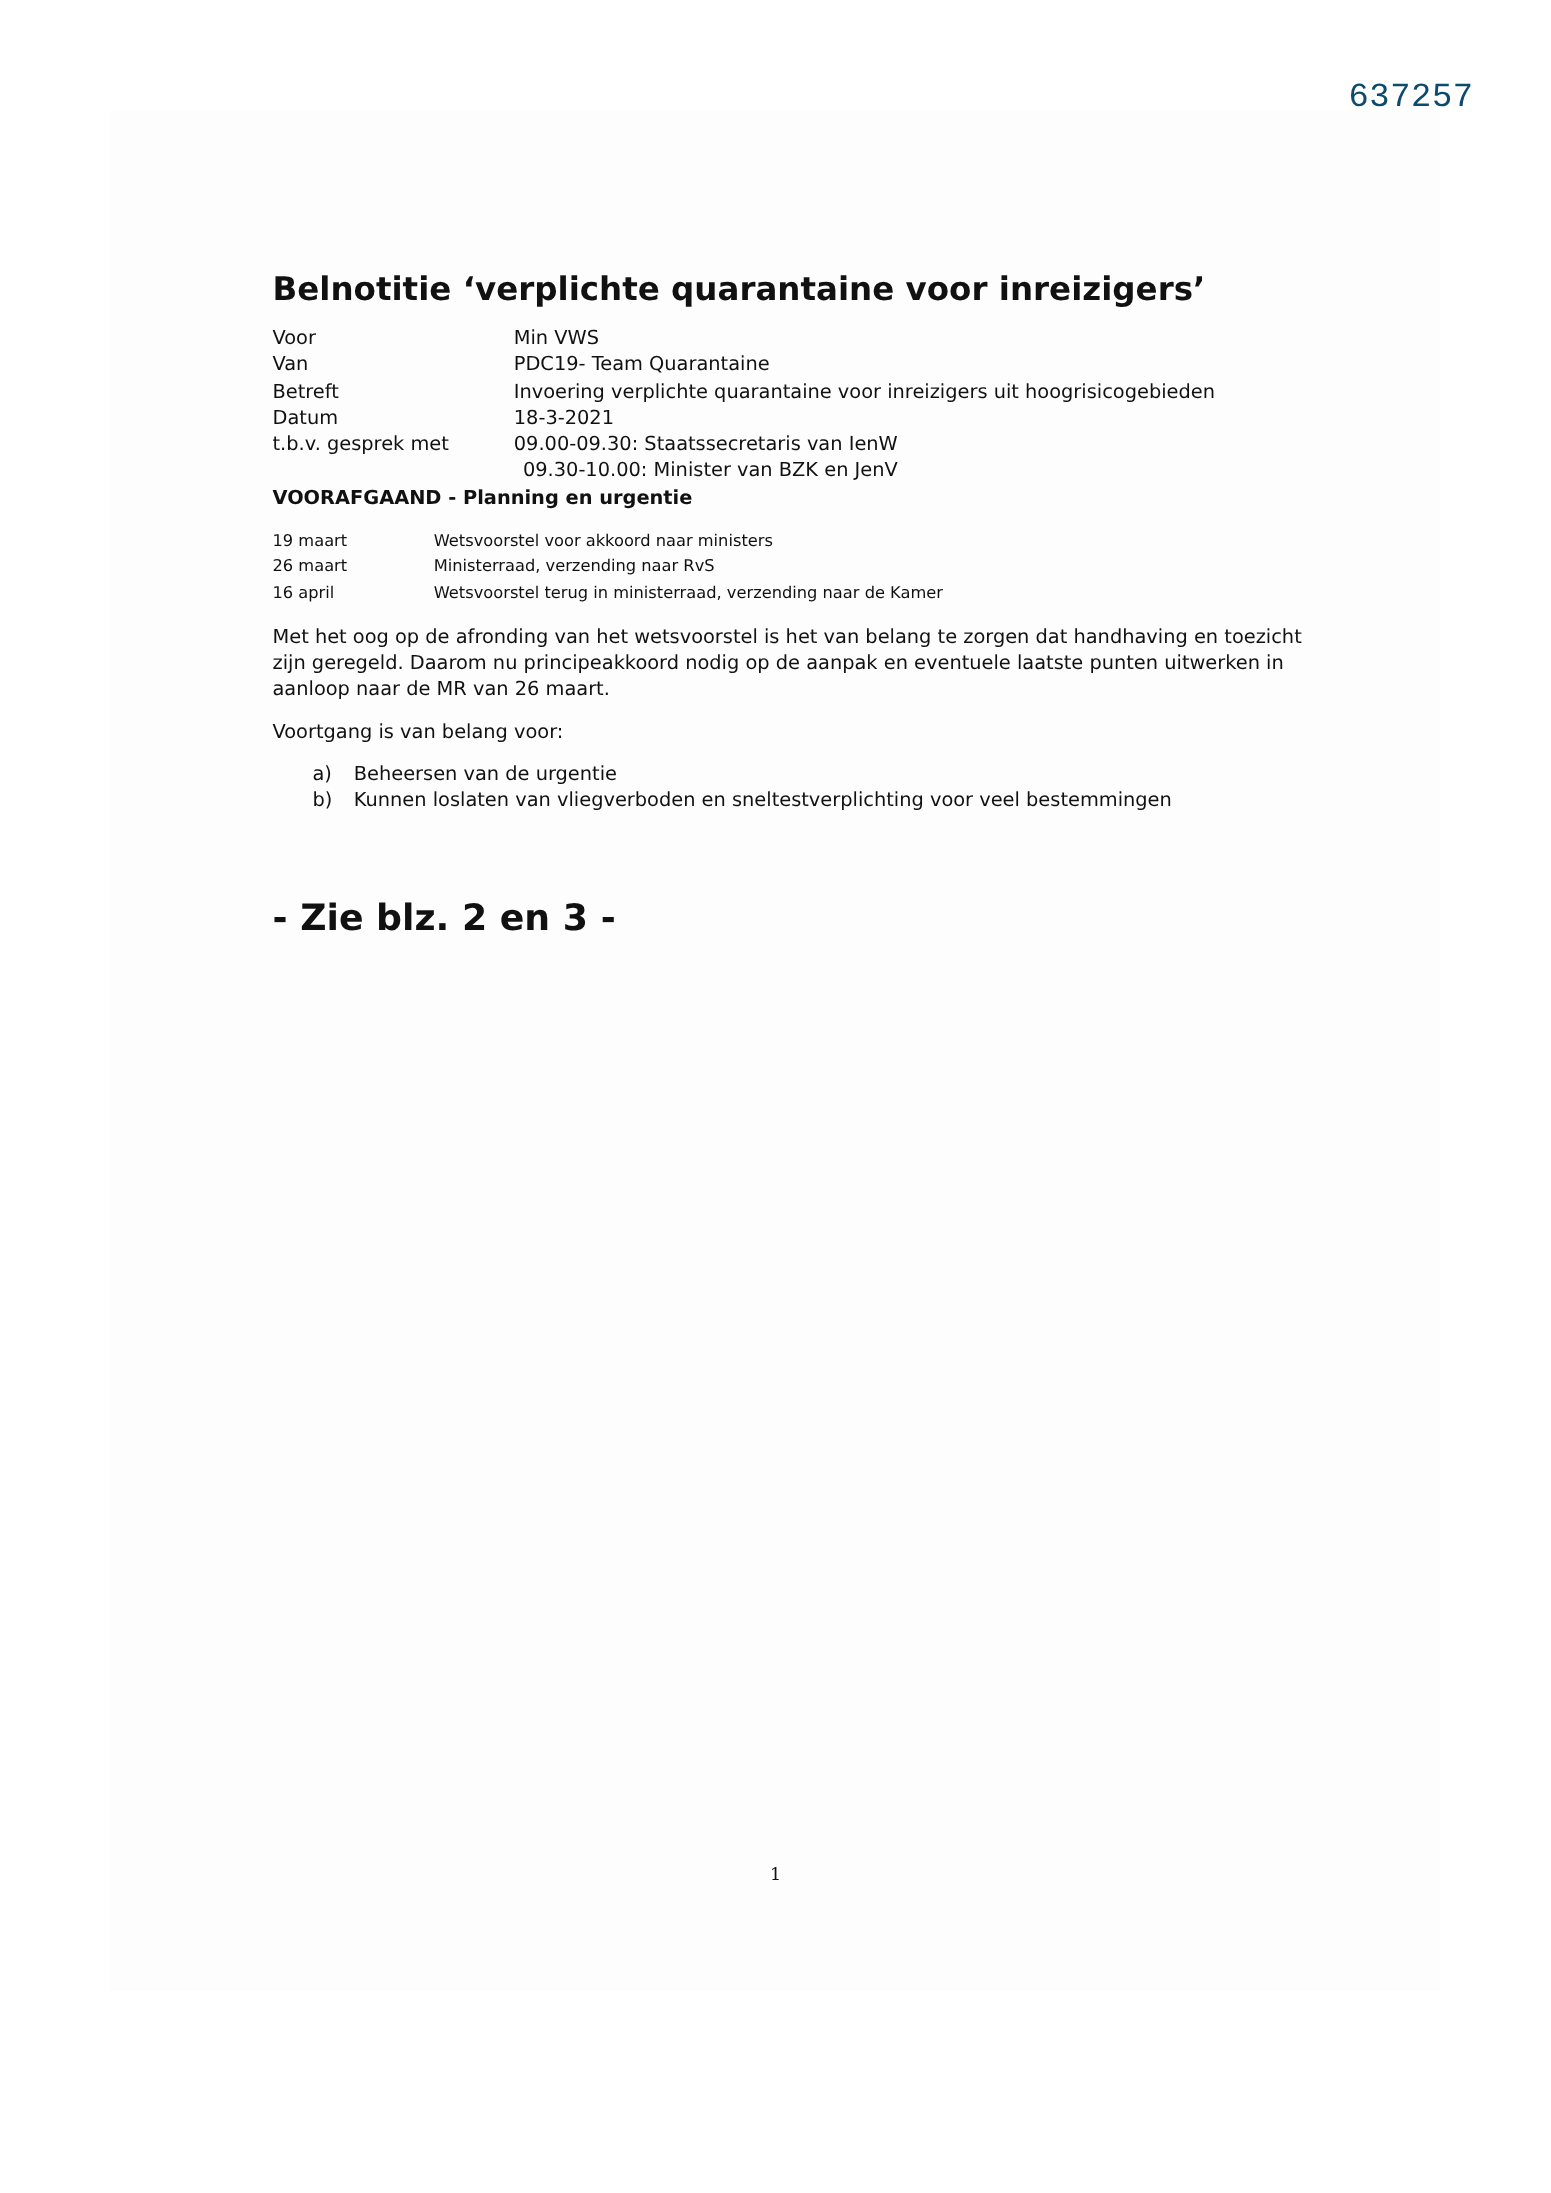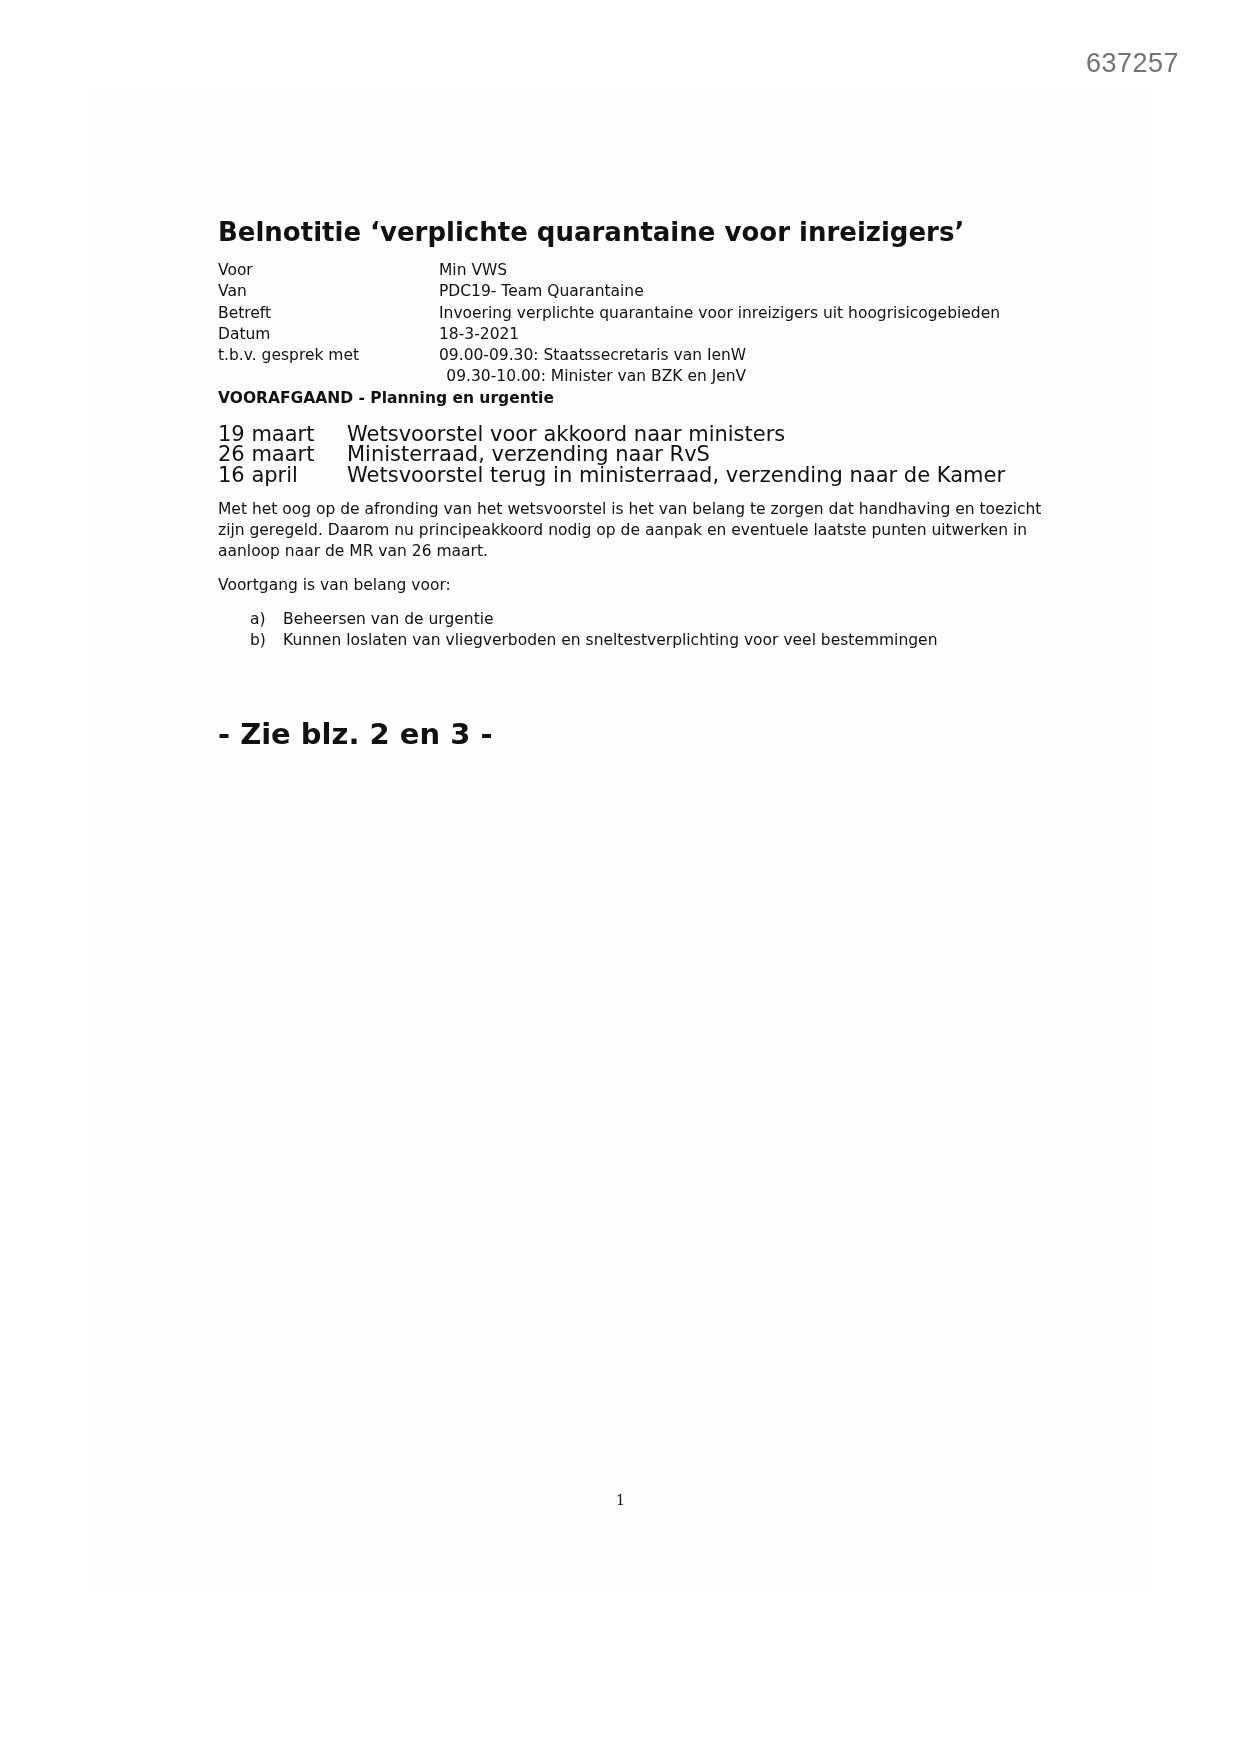--- a/index.html
+++ b/index.html
@@ -10,25 +10,25 @@
     body {
       width: 1241px;
       height: 1754px;
       position: relative;
       overflow: hidden;
       font-family: "DejaVu Sans", sans-serif;
       color: #111111;
     }
     .doc-id {
       position: absolute;
-      top: 48px;
+      top: 64px;
       right: 62px;
-      font-family: Liberation Sans, sans-serif;
+      font-family: Liberation Mono, monospace;
       font-size: 27px;
-      color: #737373;
+      color: #0c4a6e;
       letter-spacing: 0.5px;
     }
     .page-area {
       position: absolute;
       left: 88px;
       top: 89px;
       width: 1064px;
       height: 1504px;
       background: #fdfdfd;
     }
@@ -45,39 +45,38 @@
       line-height: 28px;
       white-space: nowrap;
     }
     .meta {
       margin-top: 14px;
       font-size: 15.5px;
       line-height: 21.3px;
     }
     .meta-row {
       display: flex;
-      gap: 28px;
     }
     .meta-label {
       width: 193px;
       flex: none;
     }
     .meta-values {
       display: flex;
       flex-direction: column;
       text-align: right;
     }
     .section-heading {
       font-size: 15.5px;
       font-weight: bold;
       line-height: 21px;
     }
     .planning {
       margin-top: 15px;
-      font-size: 21px;
+      font-size: 13px;
       line-height: 20.7px;
     }
     .plan-row {
       display: flex;
     }
     .plan-date {
       width: 129px;
       flex: none;
     }
     .paragraph {

